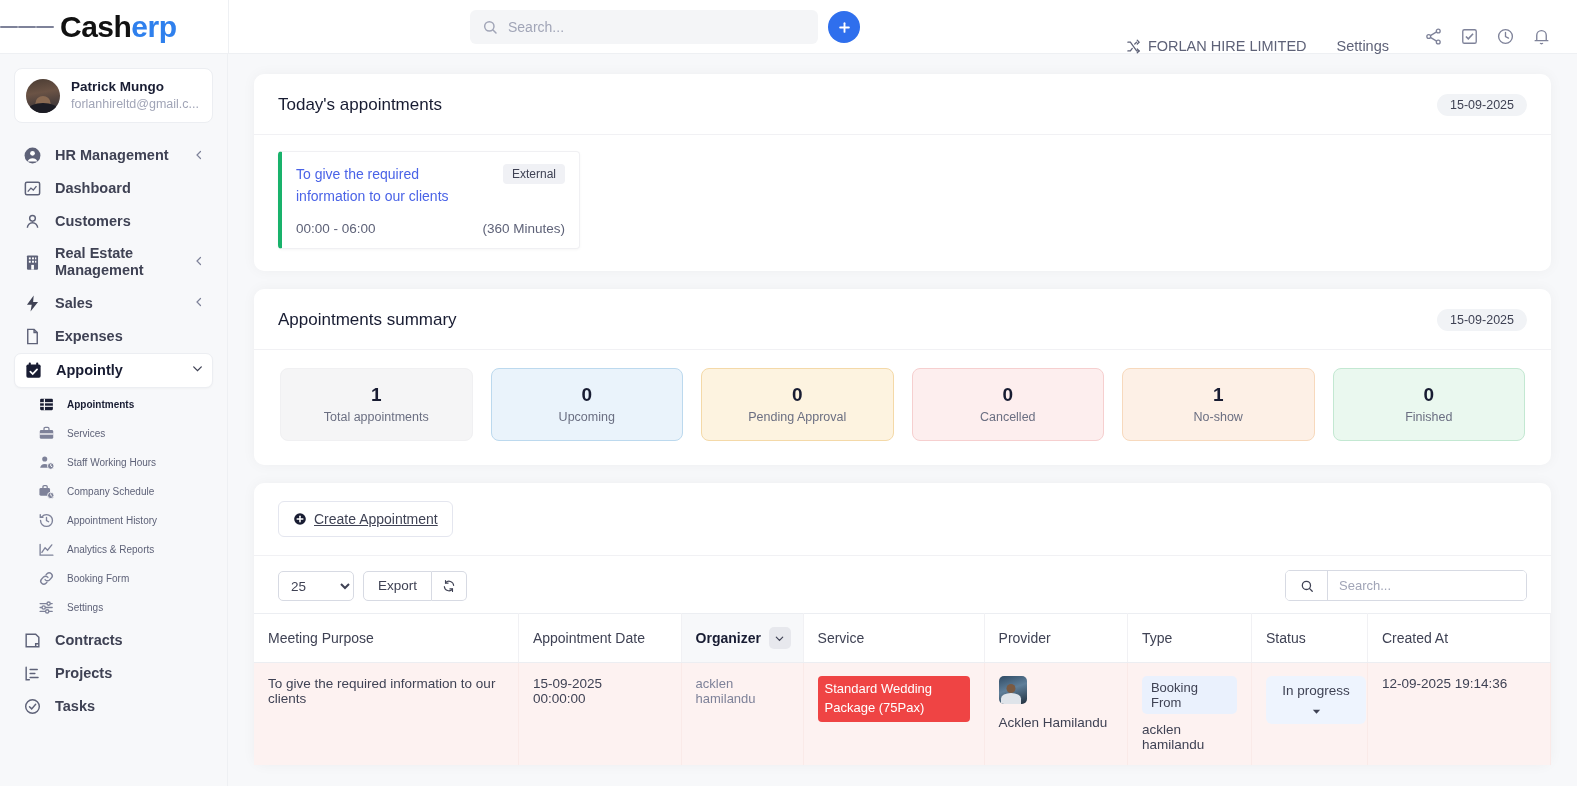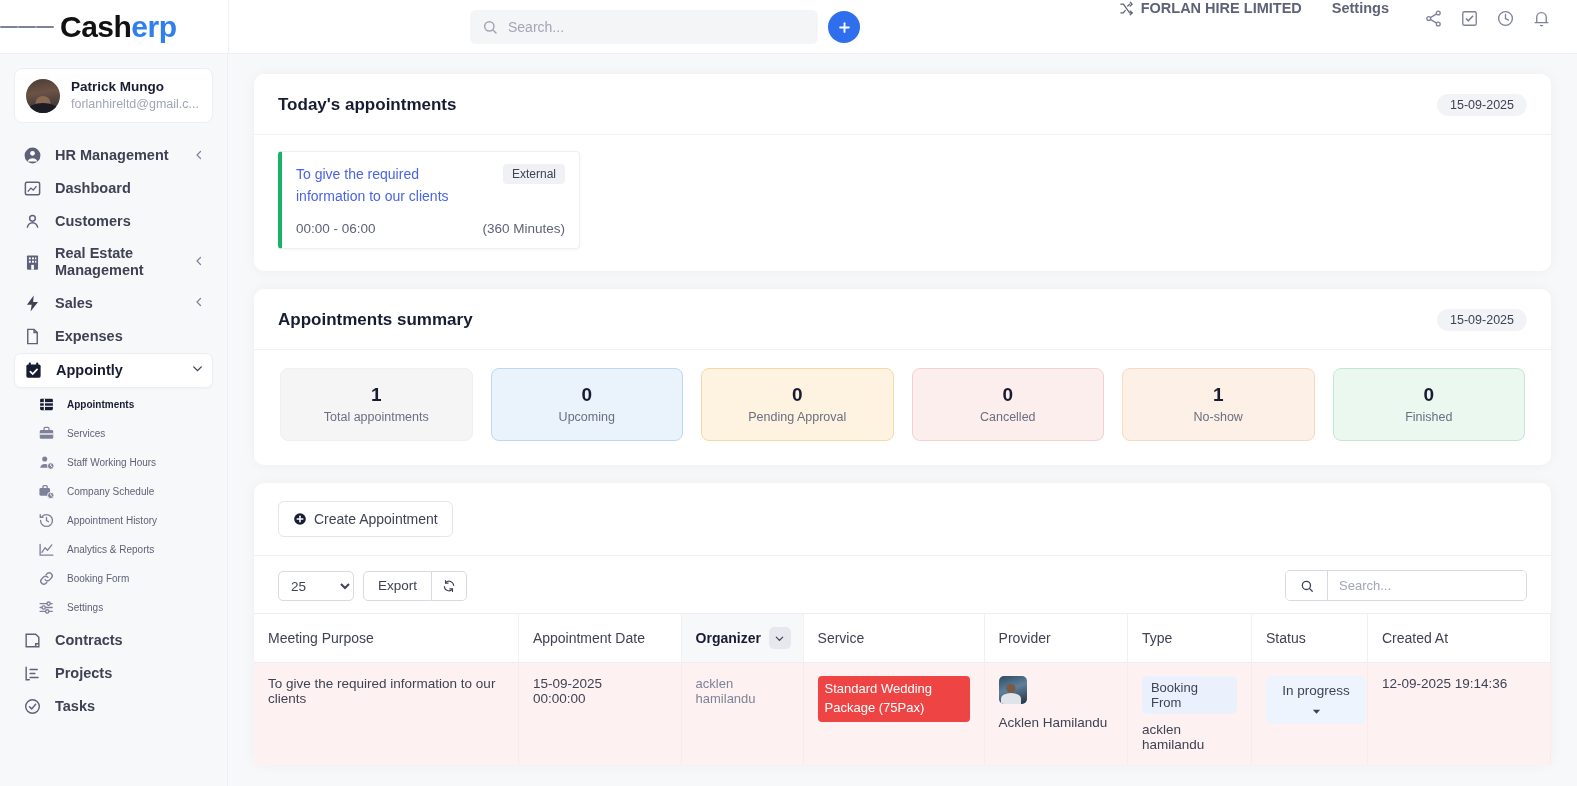--- a/index.html
+++ b/index.html
@@ -56,21 +56,21 @@
   .plus-btn {
     position: absolute; left: 828px; top: 11px;
     width: 32px; height: 32px; border-radius: 50%;
     background: #2f6fed; color: #fff;
     display: flex; align-items: center; justify-content: center;
     cursor: pointer; border: none;
   }
 
   .topbar-right {
     position: absolute; right: 18px; top: 0; height: 54px;
-    display: flex; align-items: flex-start; gap: 0px; font-weight: bold;
+    display: flex; align-items: flex-end; gap: 0px;
   }
   .company {
     display: flex; align-items: center; gap: 7px;
     font-size: 14.5px; color: #5e6278; margin-right: 30px;
   }
   .settings-link {
     font-size: 14.5px; color: #5e6278; margin-right: 26px; cursor: pointer;
   }
   .ticon {
     width: 36px; height: 36px; display: flex; align-items: center; justify-content: center;
@@ -151,21 +151,21 @@
   .card {
     background: #ffffff; border-radius: 10px;
     box-shadow: 0 0 14px rgba(0,0,0,0.045);
     margin-bottom: 18px;
   }
   .card-head {
     display: flex; align-items: center; justify-content: space-between;
     padding: 20px 24px 18px 24px;
     border-bottom: 1px solid #f1f1f4;
   }
-  .card-title { font-size: 17px; color: #181c32; font-weight: 700; }
+  .card-title { font-size: 17px; color: #181c32; font-weight: 400; }
   .date-pill {
     background: #f1f3f6; border-radius: 14px; padding: 4px 13px;
     font-size: 12.5px; color: #3f4254;
   }
 
   
   .appt-body { padding: 16px 24px 22px 24px; }
   .appt-tile {
     width: 302px; border: 1px solid #f0f0f3; border-left: 4px solid #19b26b;
     border-radius: 4px; background: #fff; padding: 12px 14px 12px 14px;
@@ -188,21 +188,21 @@
     flex: 1; border-radius: 8px; padding: 14px 8px 16px 8px;
     text-align: center; border: 1px solid transparent;
   }
   .sum-num { font-size: 19px; font-weight: 700; color: #181c32; line-height: 1.3; }
   .sum-label { font-size: 12.5px; color: #6b6f82; margin-top: 2px; }
 
   
   .table-card { background:#fff; border-radius: 10px; box-shadow: 0 0 14px rgba(0,0,0,0.045); }
   .tbl-top {
     display: flex; align-items: center; justify-content: space-between;
-    padding: 18px 24px; border-bottom: 1px solid #f1f1f4;
+    padding: 18px 24px; border-bottom: 1px solid #f1f1f4; text-decoration: underline;
   }
   .btn {
     display: inline-flex; align-items: center; gap: 7px;
     border: 1px solid #e4e6ef; background: #fff; border-radius: 6px;
     padding: 9px 14px; font-size: 14px; color: #3f4254;
     font-family: "Liberation Sans", sans-serif; cursor: pointer;
   }
   .tbl-top-right { display: flex; align-items: center; gap: 10px; }
   .icon-btn {
     border: 1px solid #e4e6ef; background: #fff; border-radius: 6px;

